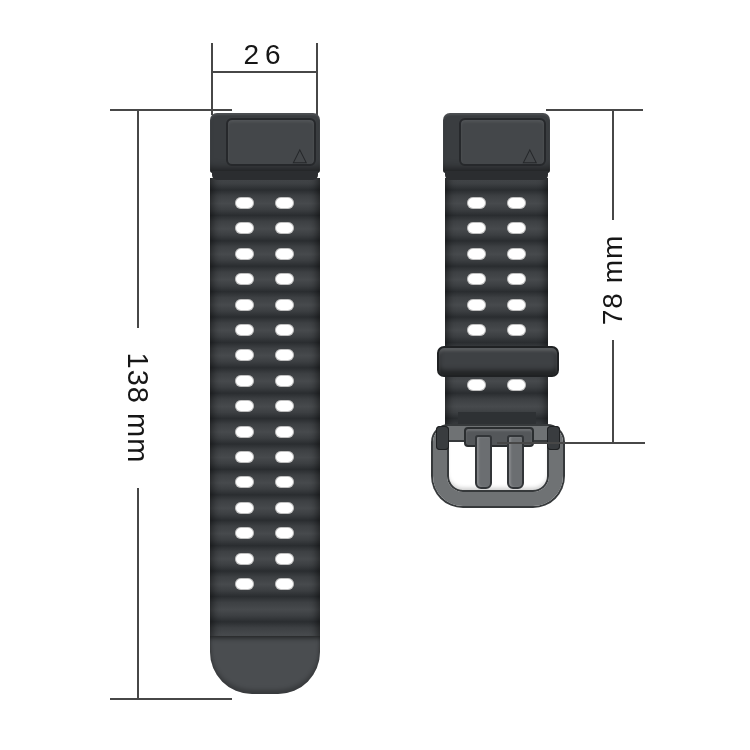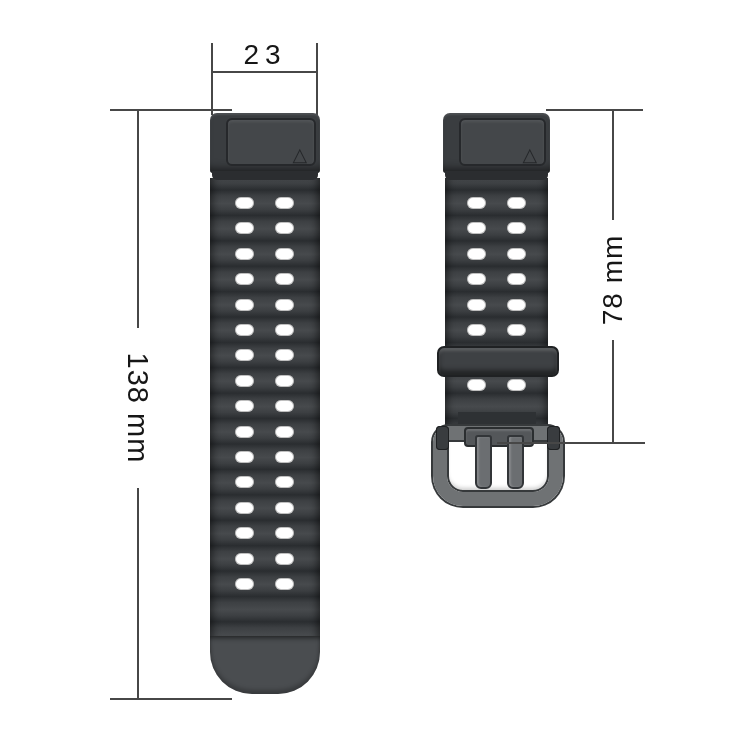--- a/index.html
+++ b/index.html
@@ -137,21 +137,21 @@
       <div class="hinge-tab" style="left:547px;top:426px;"></div>
       <div class="prong-bar"></div>
       <div class="prong" style="left:475px;"></div>
       <div class="prong" style="left:507px;"></div>
     </div>
   </div>
 
   <div class="dline" style="left:211px;top:43px;width:2px;height:72px;"></div>
   <div class="dline" style="left:316px;top:43px;width:2px;height:72px;"></div>
   <div class="dline" style="left:212px;top:71px;width:106px;height:2px;"></div>
-  <div class="dim-label" id="label-26">23</div>
+  <div class="dim-label" id="label-26">26</div>
 
   <div class="dline" style="left:110px;top:109px;width:122px;height:2px;"></div>
   <div class="dline" style="left:110px;top:698px;width:122px;height:2px;"></div>
   <div class="dline" style="left:137px;top:109px;width:2px;height:591px;z-index:5;"></div>
   <div class="dim-label rot-cw" id="label-138" style="z-index:6;">138 mm</div>
 
   <div class="dline" style="left:546px;top:109px;width:97px;height:2px;z-index:6;"></div>
   <div class="dline" style="left:497px;top:442px;width:148px;height:2px;z-index:6;"></div>
   <div class="dline" style="left:612px;top:109px;width:2px;height:335px;z-index:5;"></div>
   <div class="dim-label rot-ccw" id="label-78" style="z-index:6;">78 mm</div>

